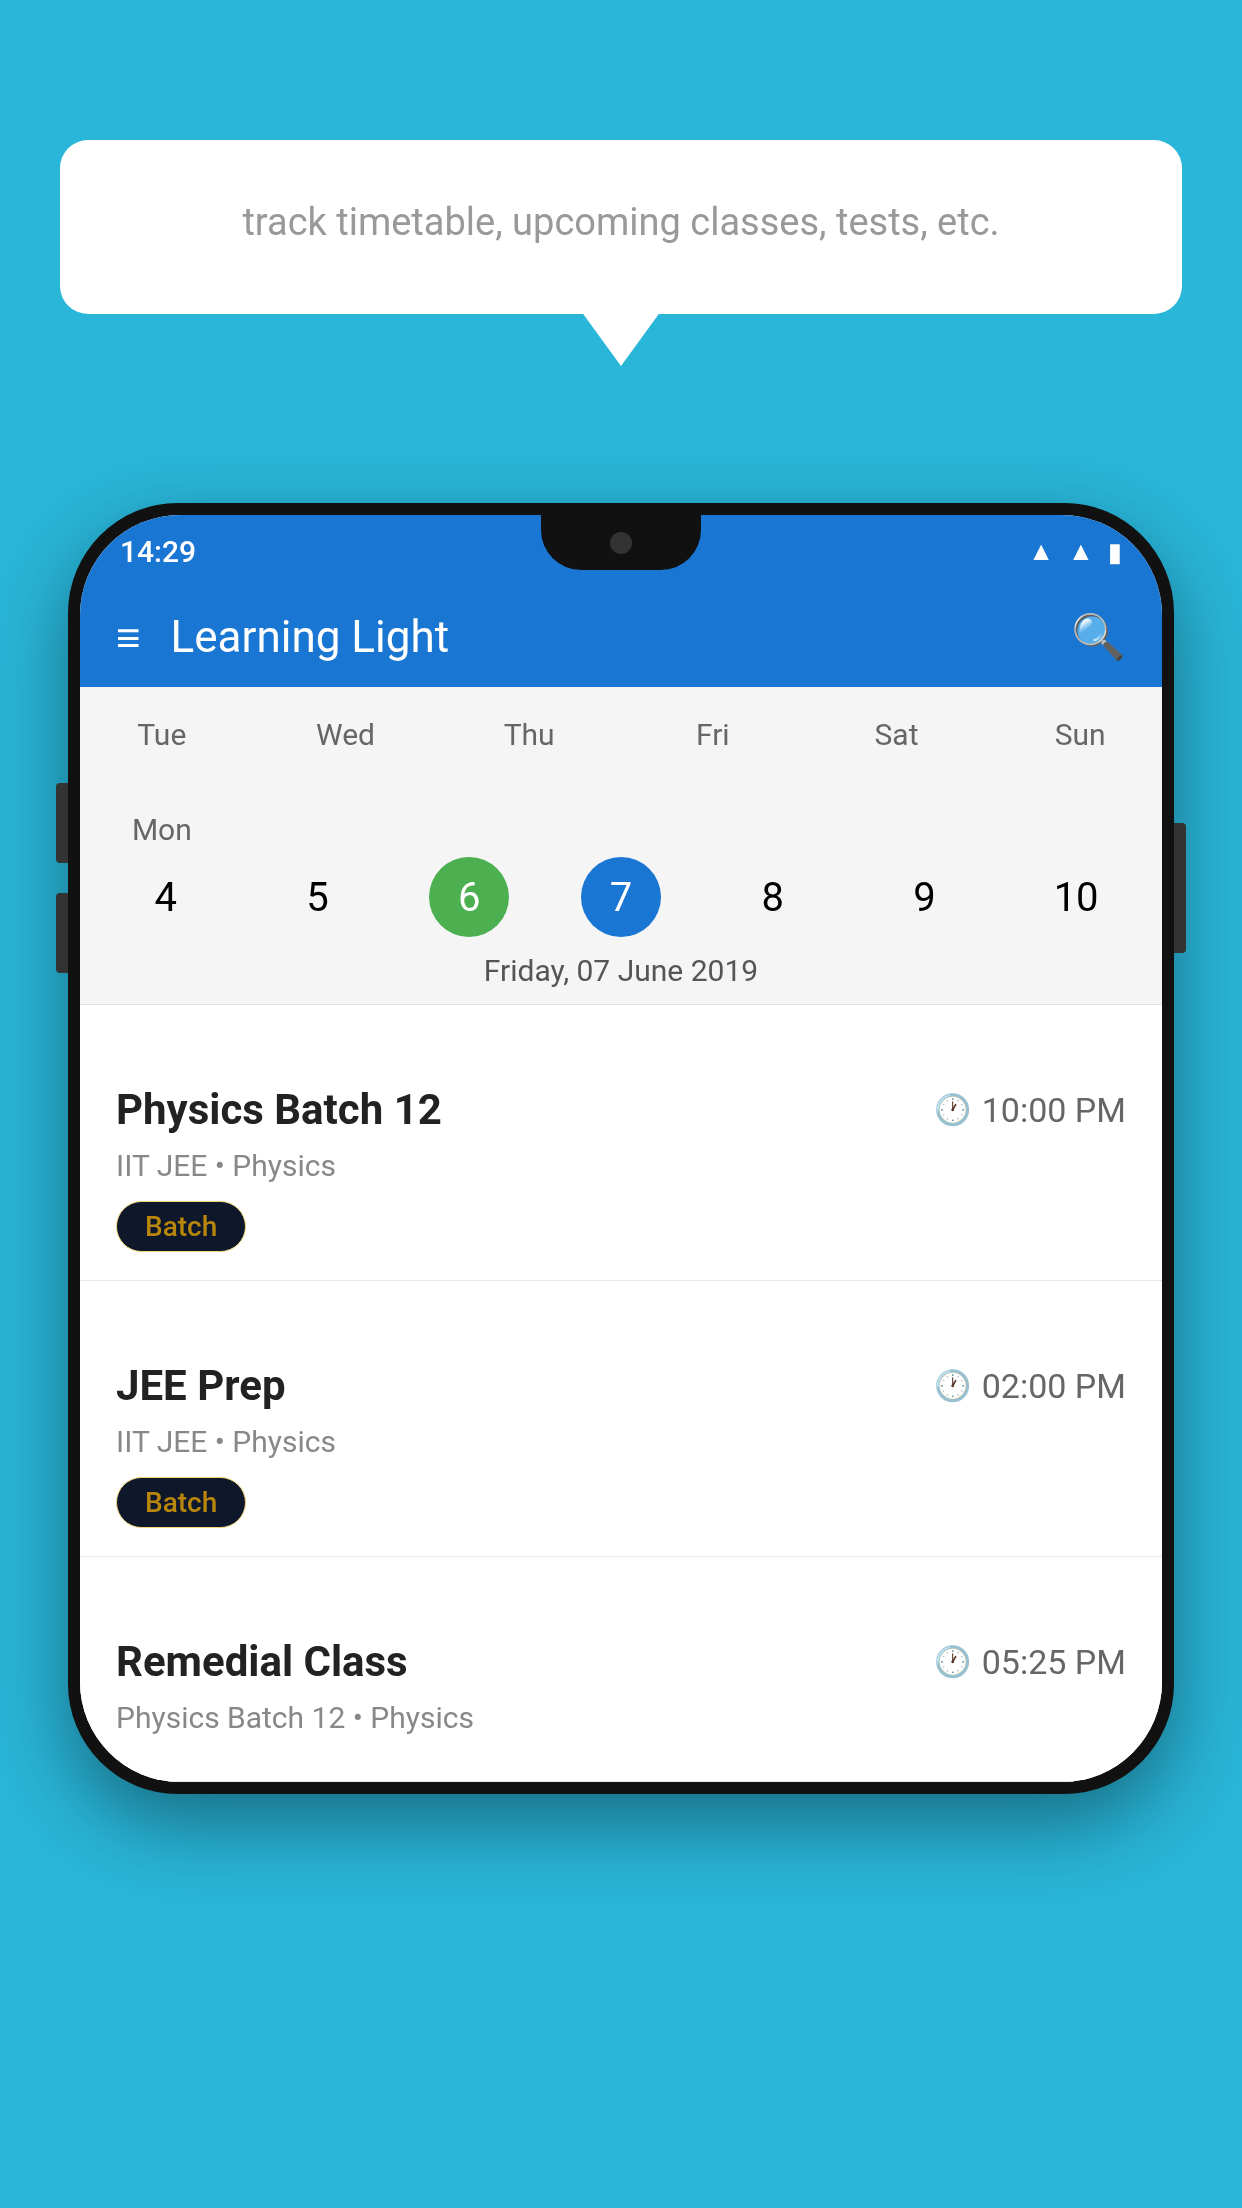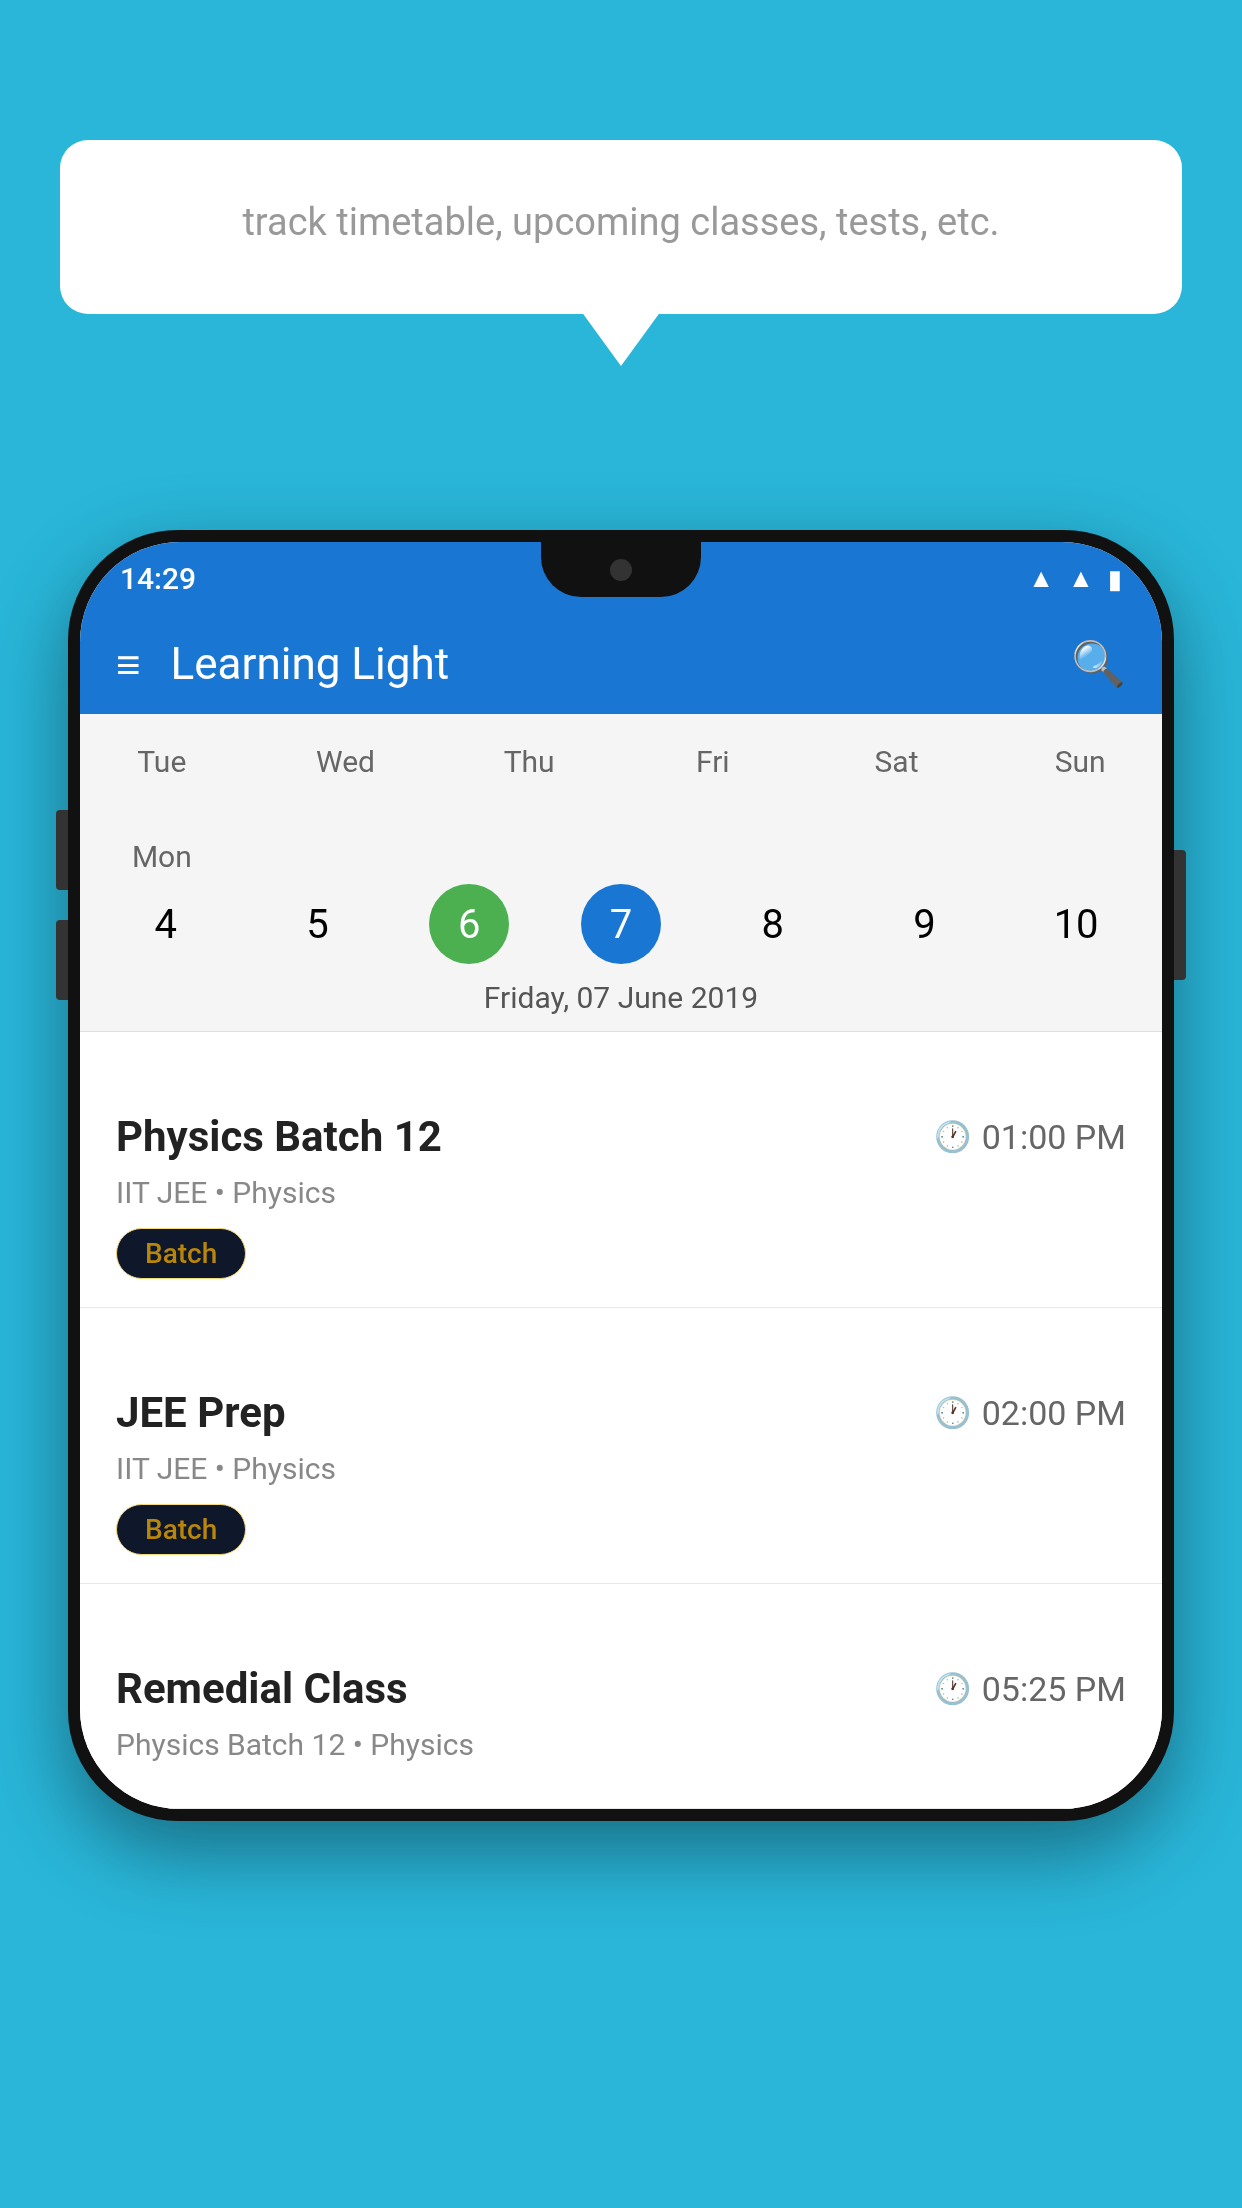--- a/index.html
+++ b/index.html
@@ -53,21 +53,21 @@
 
     .bubble-subtitle {
       font-size: 38px;
       color: #999;
       font-weight: 400;
     }
 
     
     .phone-wrapper {
       position: absolute;
-      top: 530px;
+      top: 503px;
       left: 68px;
       right: 68px;
     }
 
     .phone-frame {
       background: #111;
       border-radius: 110px;
       padding: 12px;
       box-shadow: 0 30px 80px rgba(0,0,0,0.4);
       position: relative;
@@ -394,21 +394,21 @@
         <div class="selected-date-label">Friday, 07 June 2019</div>
       </div>
 
       <div class="schedule-list">
 
         <div class="schedule-item">
           <div class="schedule-item-header">
             <span class="schedule-title">Physics Batch 12</span>
             <div class="schedule-time">
               <span class="clock-icon">🕐</span>
-              <span>01:00 PM</span>
+              <span>10:00 PM</span>
             </div>
           </div>
           <div class="schedule-meta">IIT JEE • Physics</div>
           <span class="batch-badge">Batch</span>
         </div>
 
         <div class="schedule-item">
           <div class="schedule-item-header">
             <span class="schedule-title">JEE Prep</span>
             <div class="schedule-time">

